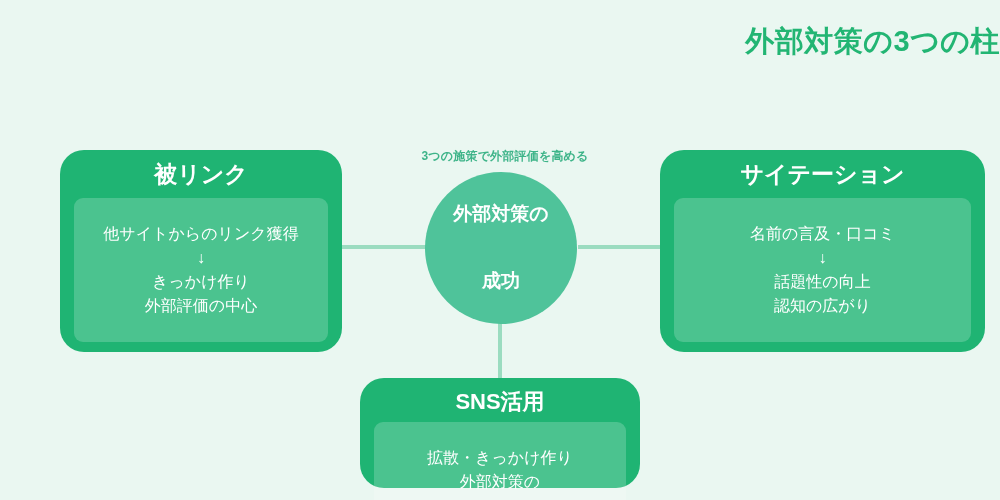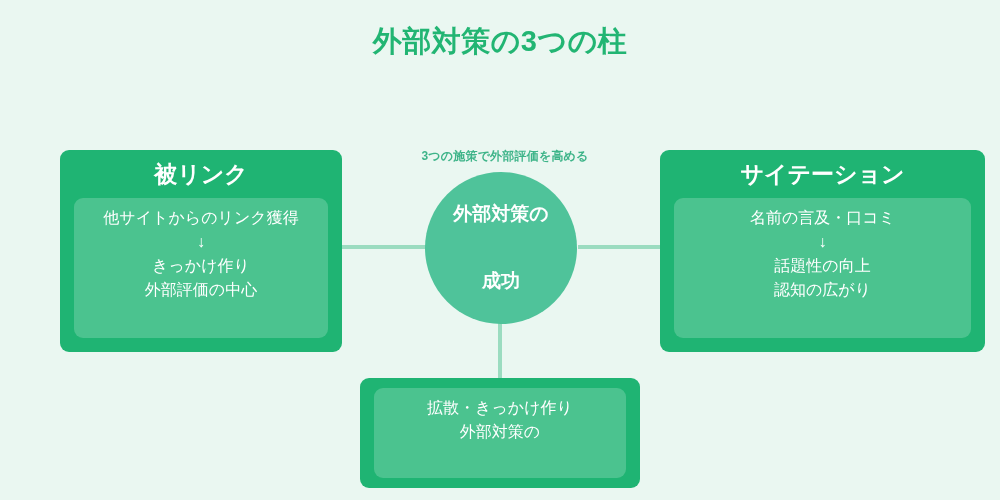--- a/index.html
+++ b/index.html
@@ -18,21 +18,21 @@
     width: 1000px;
     height: 500px;
   }
 
   
   .page-title {
     position: absolute;
     left: 0;
     top: 22px;
     width: 1000px;
-    text-align: center;
+    text-align: right;
     font-size: 29px;
     font-weight: bold;
     color: #22b573;
     letter-spacing: 0.5px;
   }
 
   
   .center-subtitle {
     position: absolute;
     left: 340px;
@@ -72,21 +72,21 @@
     font-weight: bold;
     line-height: 1.42;
     text-align: center;
     gap: 40px;
   }
 
   
   .pillar {
     position: absolute;
     background: #1fb473;
-    border-radius: 9px;
+    border-radius: 24px;
     box-sizing: border-box;
     padding: 10px 14px 14px 14px;
     display: flex;
     flex-direction: column;
     align-items: center;
   }
   .pillar-left   { left: 60px;  top: 150px; width: 282px; height: 202px; }
   .pillar-right  { left: 660px; top: 150px; width: 325px; height: 202px; }
   .pillar-bottom { left: 360px; top: 378px; width: 280px; height: 110px; padding-bottom: 10px; }
 
@@ -104,22 +104,22 @@
   }
 
   .pillar-panel {
     width: 100%;
     flex: 1;
     background: rgba(255, 255, 255, 0.20);
     border-radius: 9px;
     display: flex;
     flex-direction: column;
     align-items: center;
-    justify-content: flex-start;
-    padding: 8px 6px;
+    justify-content: space-between;
+    padding: 24px 6px;
     box-sizing: border-box;
   }
   .panel-line {
     color: #ffffff;
     font-size: 16px;
     text-align: center;
     line-height: 1.5;
   }
   .panel-arrow {
     color: #ffffff;
@@ -165,19 +165,20 @@
     <div class="pillar-title">サイテーション</div>
     <div class="pillar-panel">
       <div class="panel-line">名前の言及・口コミ</div>
       <div class="panel-arrow">↓</div>
       <div class="panel-result">話題性の向上</div>
       <div class="panel-result">認知の広がり</div>
     </div>
   </div>
 
   <div class="pillar pillar-bottom">
+    <div class="pillar-title">SNS活用</div>
     <div class="pillar-panel">
       <div class="panel-line">拡散・きっかけ作り</div>
       <div class="panel-result">外部対策の</div>
     </div>
   </div>
 
 </div>
 
 </body></html>

